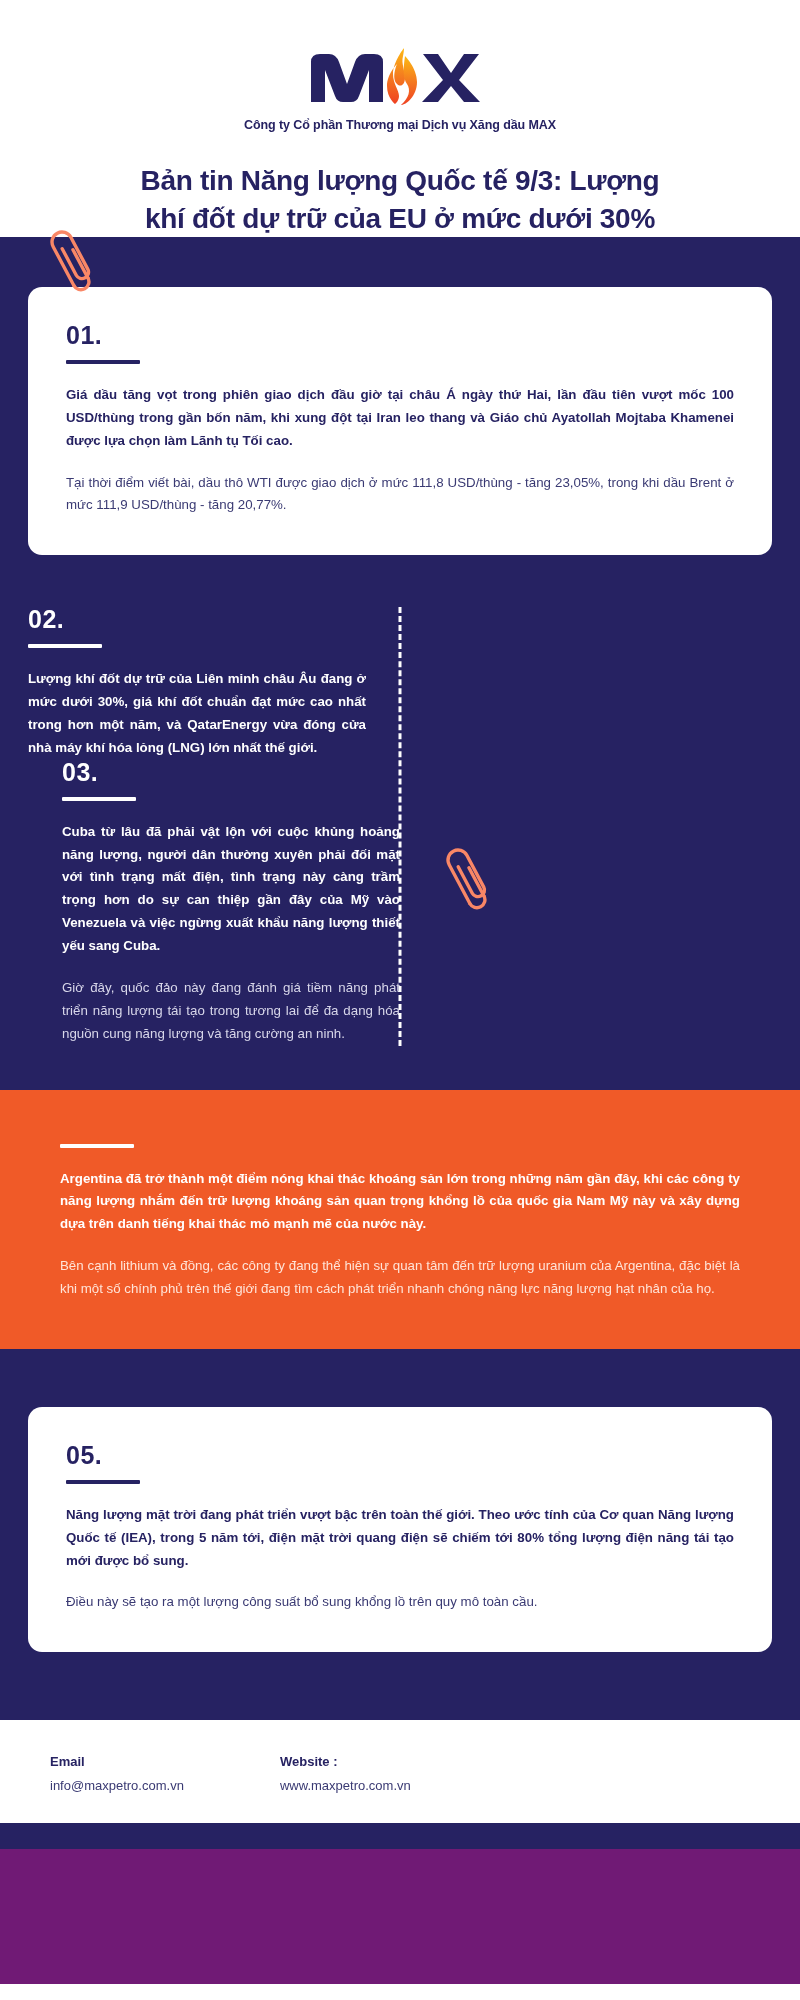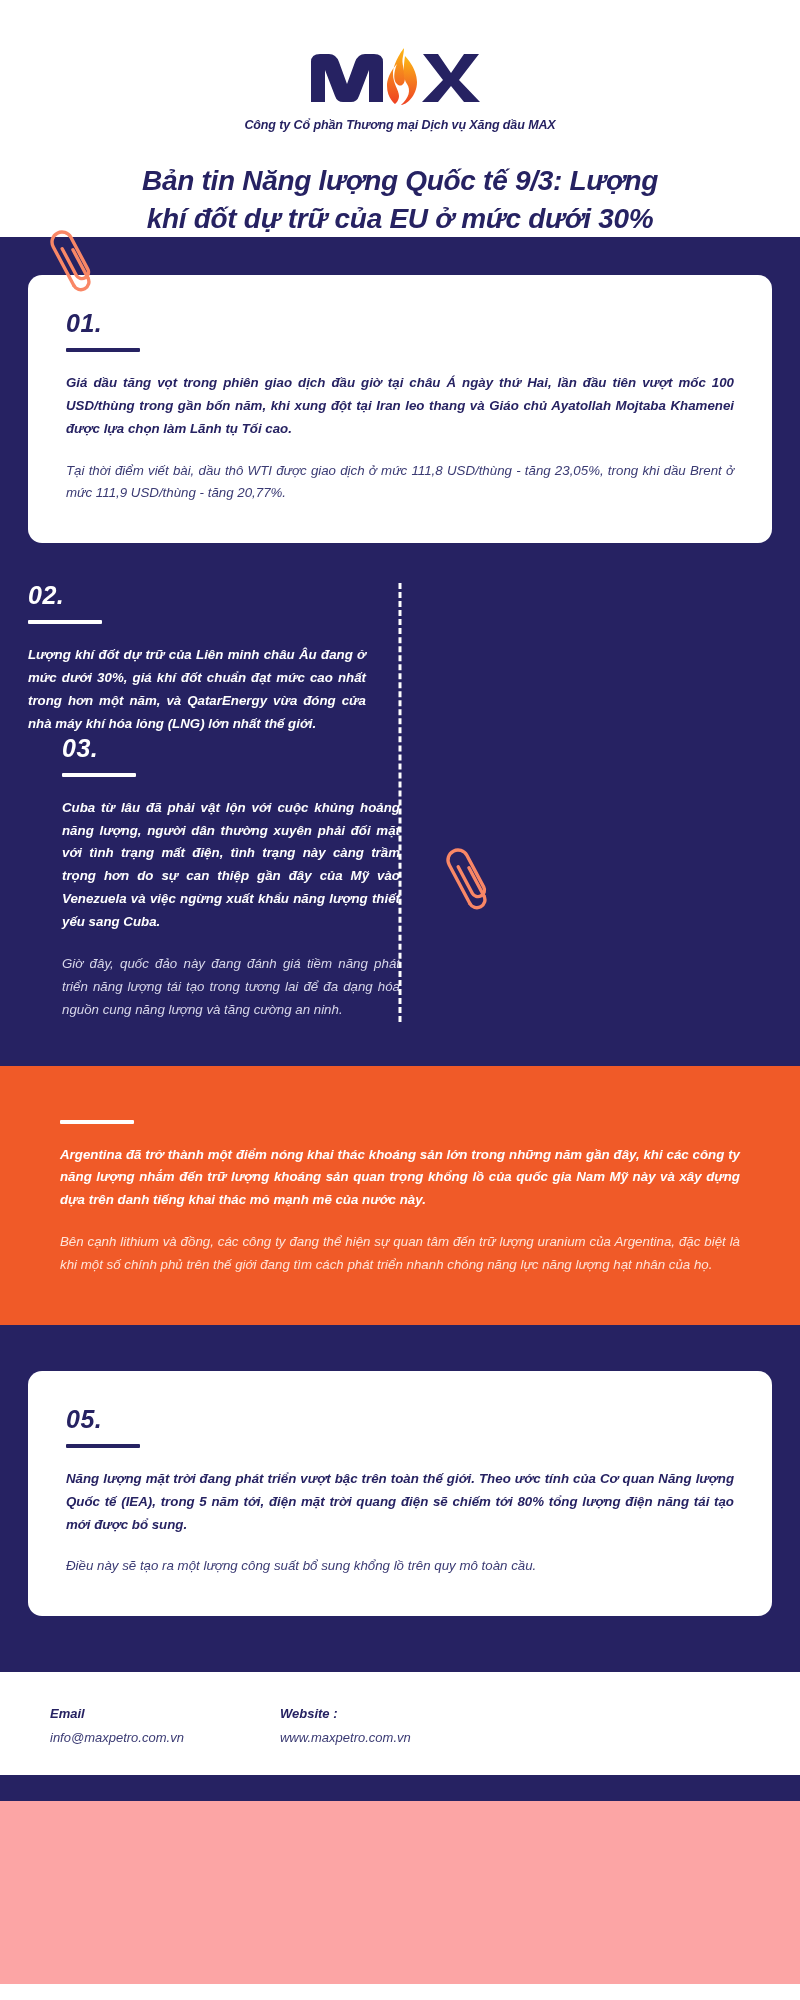--- a/index.html
+++ b/index.html
@@ -16,22 +16,21 @@
     height: 2000px;
     position: relative;
     overflow: hidden;
     color: #262262;
   }
 
   .page {
     width: 800px;
     height: 1984px;
     position: relative;
-    background: #fca5a5;
-    font-style: italic;
+    background: #701a75;
   }
 
   
   .header {
     background: #ffffff;
     padding: 42px 60px 0 60px;
     text-align: center;
   }
 
   .logo-wrap {
@@ -67,21 +66,21 @@
     position: relative;
     padding: 0;
   }
 
   .band-navy-1 { background: #262262; padding: 38px 0 0 0; }
 
   
   .card {
     background: #ffffff;
     border-radius: 14px;
-    margin: 0 28px;
+    margin: 12px 28px;
     padding: 36px 38px 38px 38px;
   }
 
   .sec-num {
     font-size: 25px;
     font-weight: bold;
     color: #262262;
     letter-spacing: 0.5px;
     line-height: 1;
   }

